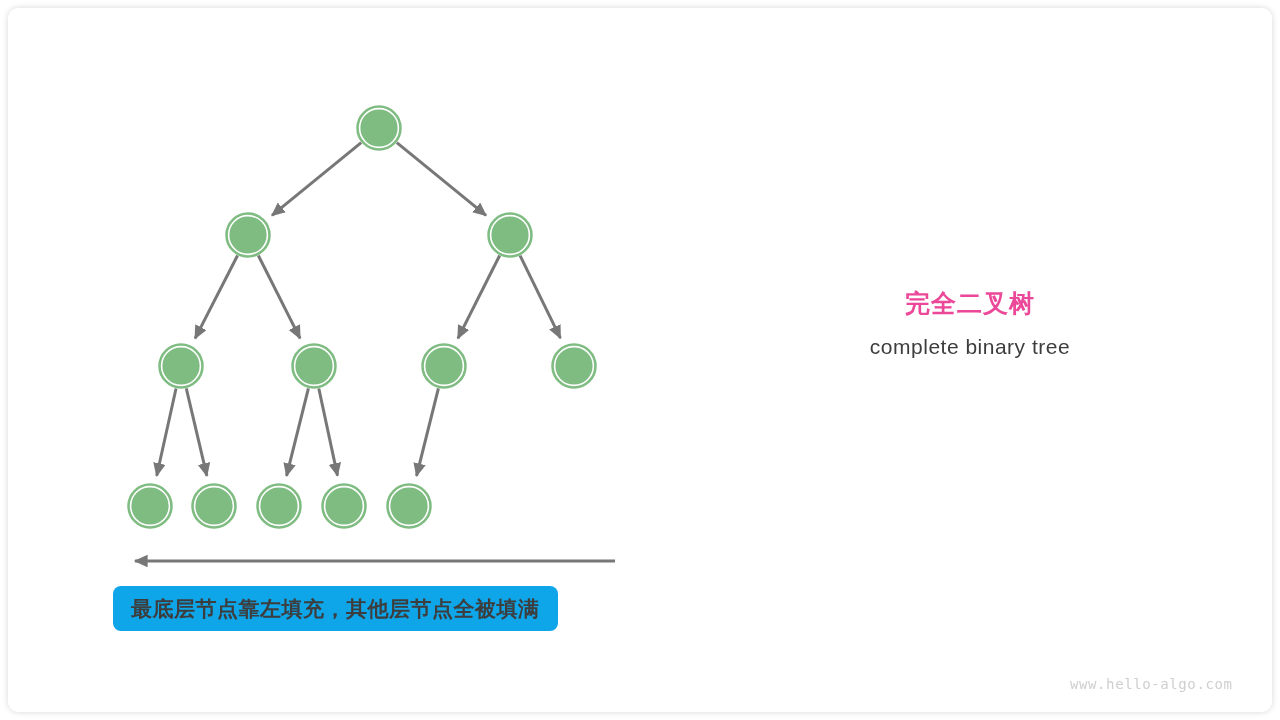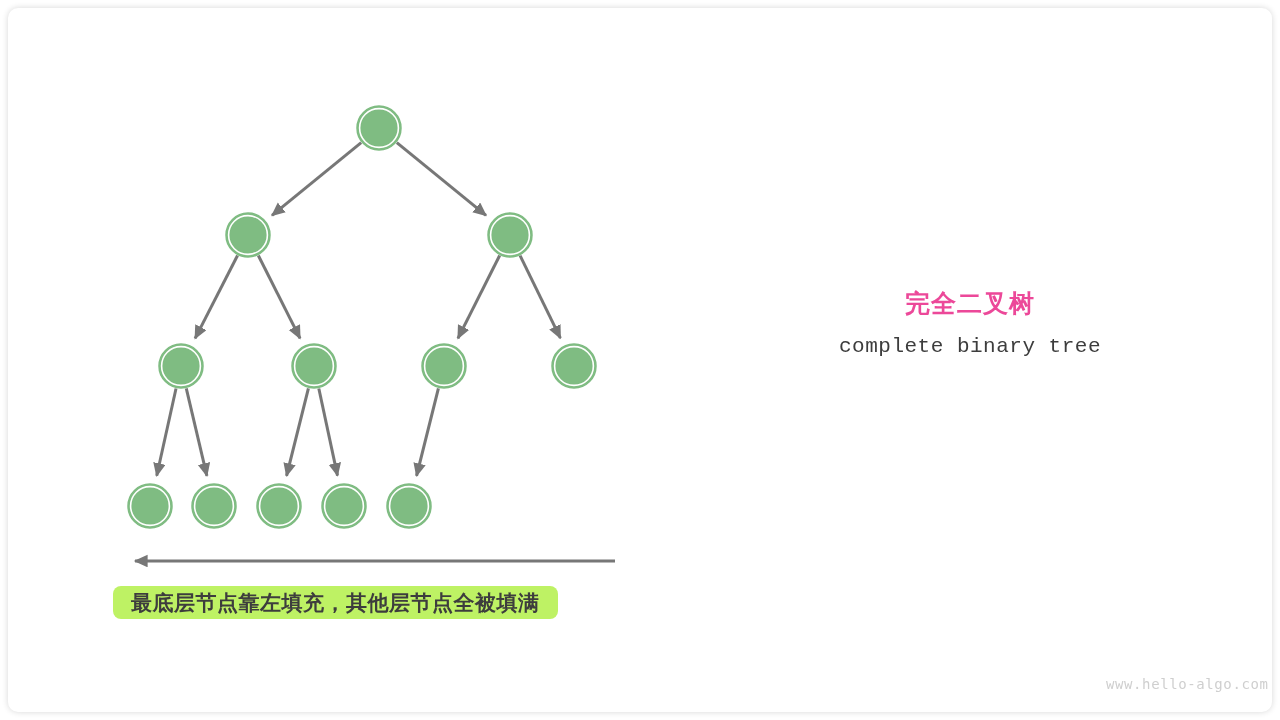--- a/index.html
+++ b/index.html
@@ -34,25 +34,25 @@
     position: absolute;
     left: 0;
     top: 0;
     width: 1280px;
     height: 720px;
   }
   .caption-box {
     position: absolute;
     left: 113px;
     top: 586px;
-    height: 33px;
+    height: 45px;
     padding: 0 18px;
     display: flex;
     align-items: center;
-    background: #bef264;
+    background: #0ea5e9;
     border-radius: 8px;
     color: #3d3d3d;
     font-size: 21px;
     font-weight: bold;
     letter-spacing: 0.5px;
     white-space: nowrap;
   }
   .legend {
     position: absolute;
     left: 790px;
@@ -63,27 +63,27 @@
   .legend-title {
     color: #ec4899;
     font-size: 25px;
     font-weight: bold;
     letter-spacing: 1px;
     line-height: 1.2;
   }
   .legend-subtitle {
     margin-top: 17px;
     color: #3d3d3d;
-    font-family: Liberation Mono, monospace;
+    font-family: Liberation Sans, sans-serif;
     font-size: 21px;
     letter-spacing: 0.5px;
   }
   .watermark {
     position: absolute;
-    left: 1106px;
+    left: 1070px;
     top: 676px;
     color: #cfcfcf;
     font-family: "DejaVu Sans Mono", "Liberation Mono", monospace;
     font-size: 14px;
     letter-spacing: 0.6px;
     text-align: right;
   }
 </style>
 </head>
 <body>

